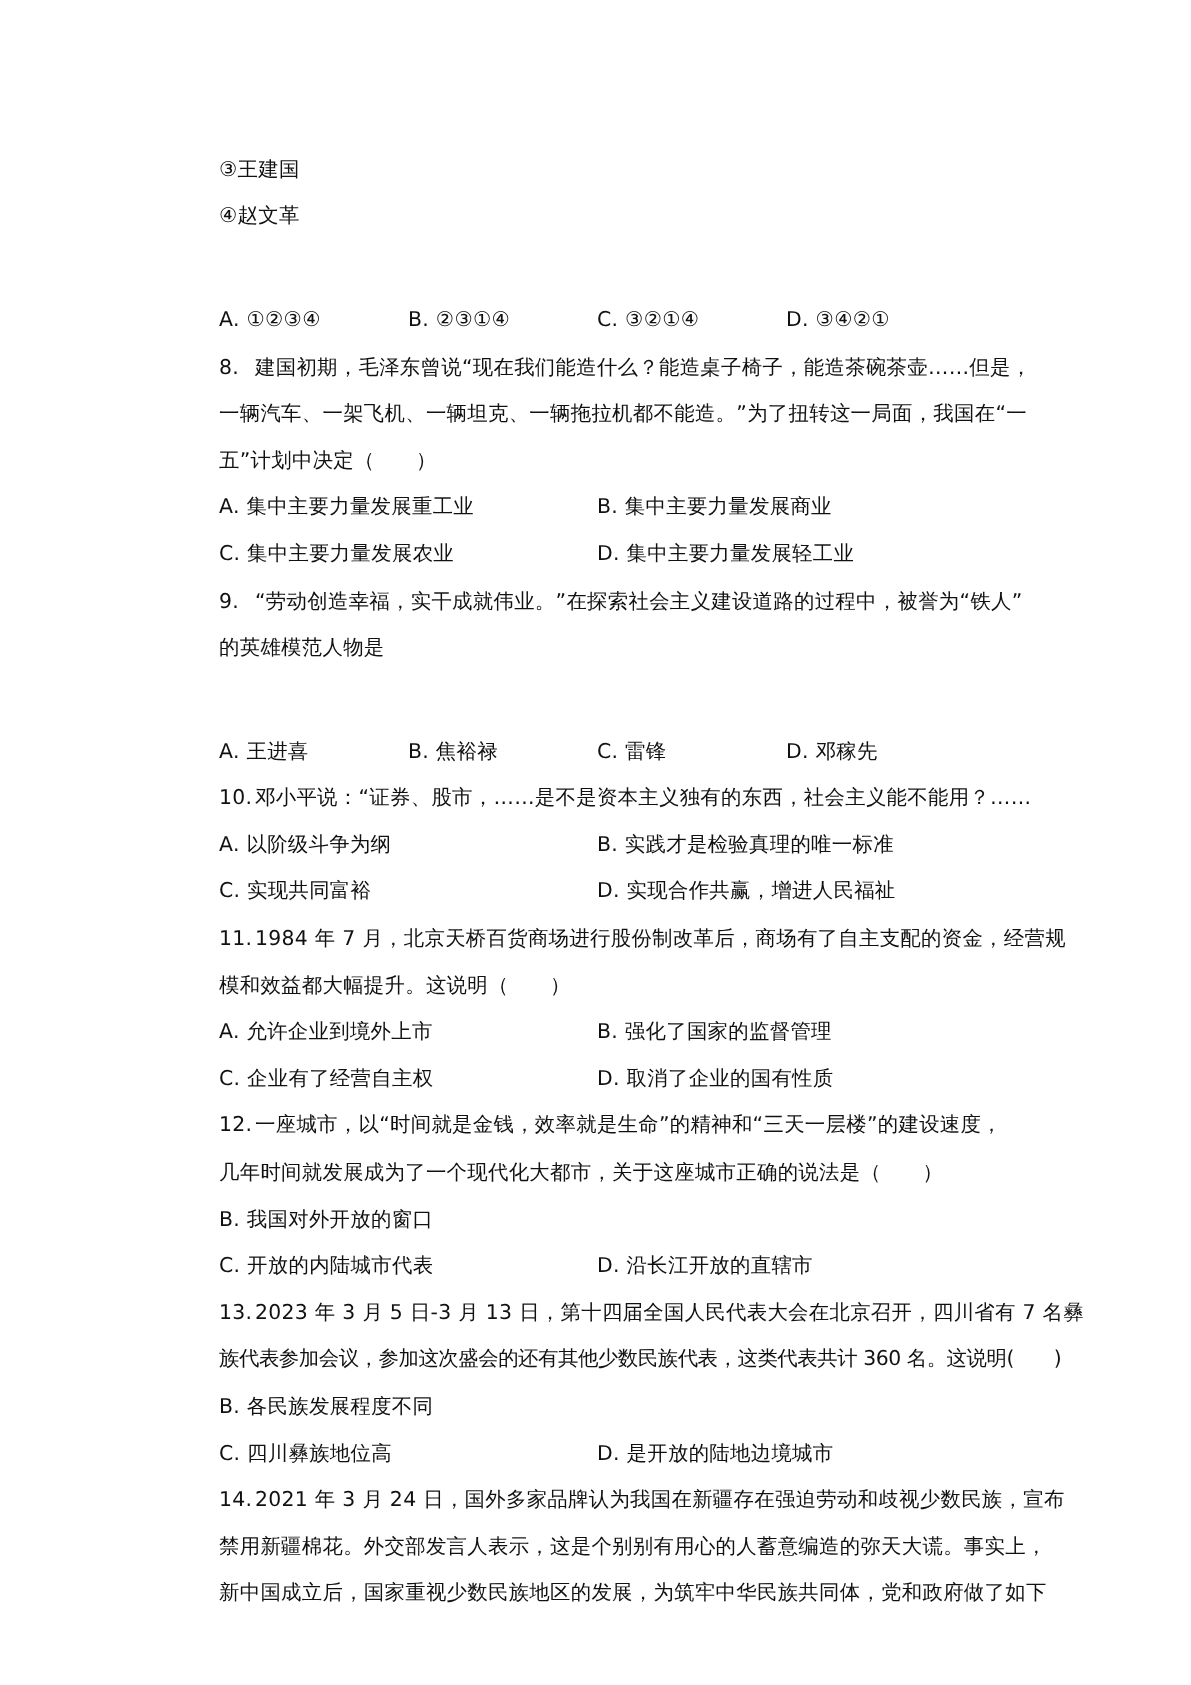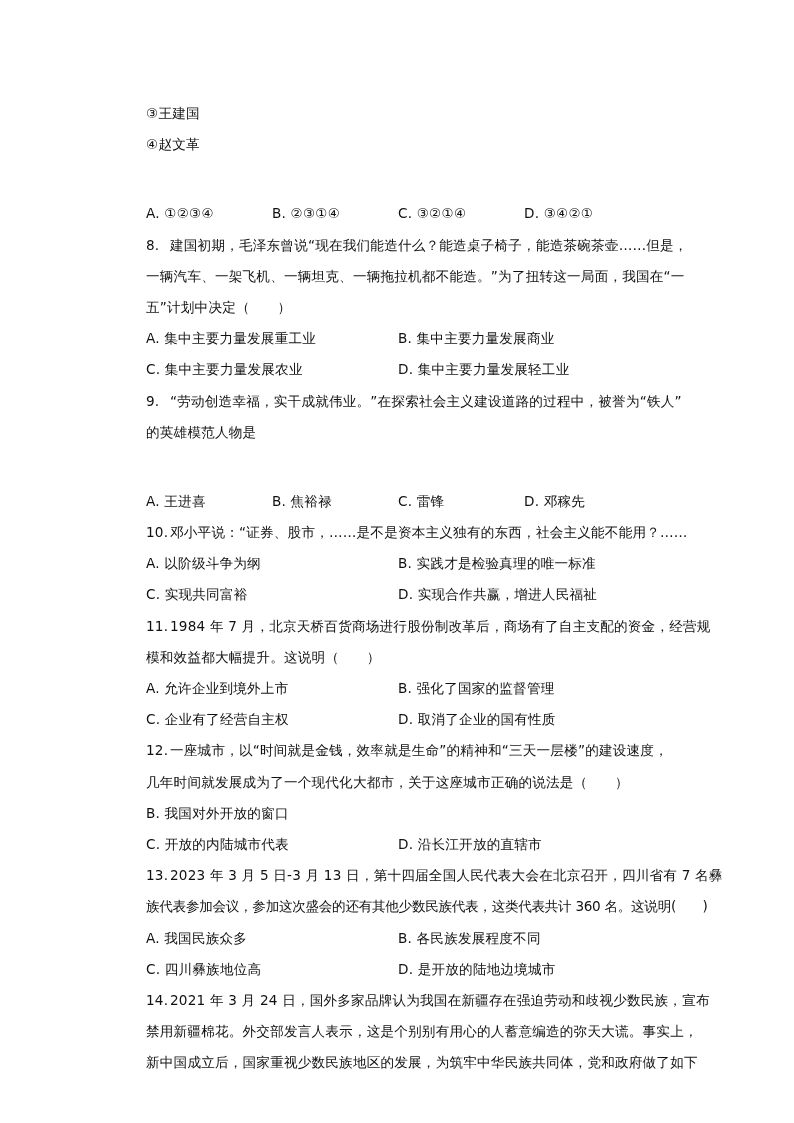--- a/index.html
+++ b/index.html
@@ -75,21 +75,20 @@
     <span class="opt">B. 我国对外开放的窗口</span>
   </div>
   <div class="line opts2">
     <span class="opt">C. 开放的内陆城市代表</span>
     <span class="opt">D. 沿长江开放的直辖市</span>
   </div>
 
   <div class="line"><span class="num">13.</span><span>2023 年 3 月 5 日-3 月 13 日，第十四届全国人民代表大会在北京召开，四川省有 7 名彝</span></div>
   <div class="line" style="letter-spacing:-0.3px">族代表参加会议，参加这次盛会的还有其他少数民族代表，这类代表共计 360 名。这说明(　　)</div>
   <div class="line opts2">
-    <span class="opt">A. 我国民族众多</span>
     <span class="opt">B. 各民族发展程度不同</span>
   </div>
   <div class="line opts2">
     <span class="opt">C. 四川彝族地位高</span>
     <span class="opt">D. 是开放的陆地边境城市</span>
   </div>
 
   <div class="line"><span class="num">14.</span><span>2021 年 3 月 24 日，国外多家品牌认为我国在新疆存在强迫劳动和歧视少数民族，宣布</span></div>
   <div class="line">禁用新疆棉花。外交部发言人表示，这是个别别有用心的人蓄意编造的弥天大谎。事实上，</div>
   <div class="line">新中国成立后，国家重视少数民族地区的发展，为筑牢中华民族共同体，党和政府做了如下</div>

